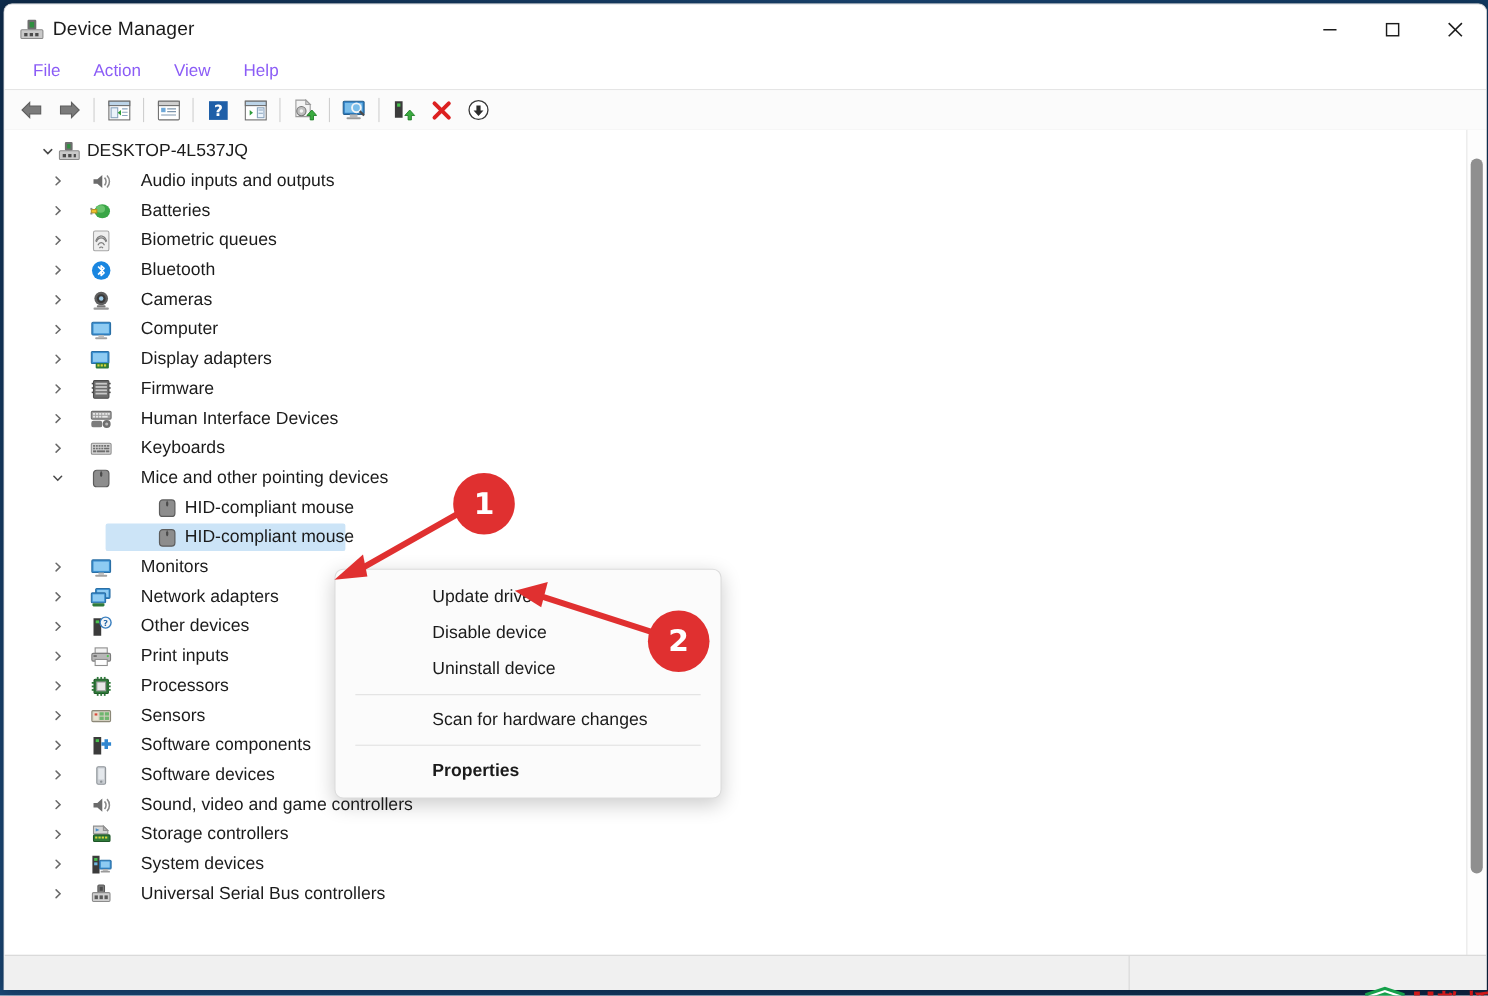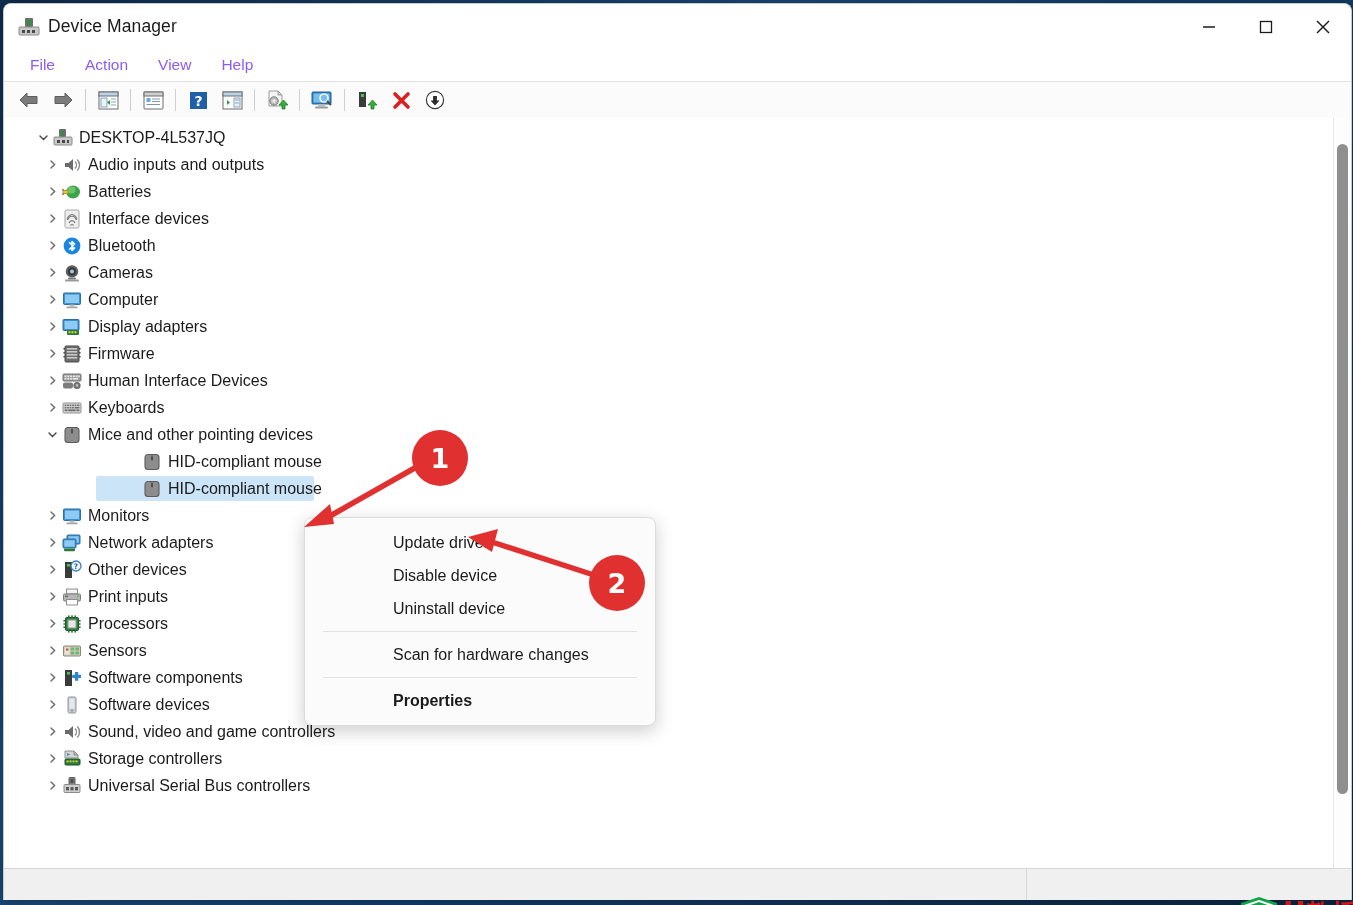--- a/index.html
+++ b/index.html
@@ -63,21 +63,21 @@
     position:absolute;left:0;top:1px;height:25px;border-radius:2px;
     background:#cce4f7;
   }
   .chev{
     width:16px;height:16px;flex:0 0 16px;display:flex;align-items:center;justify-content:center;
     color:#4a4a4a;font-size:12px;position:relative;z-index:2;
   }
   .ico{width:20px;height:20px;flex:0 0 20px;margin:0 6px 0 2px;position:relative;z-index:2;}
   .lbl{font-size:16px;color:#1b1b1b;position:relative;z-index:2;}
   .d0{padding-left:31px;}
-  .d1{padding-left:40px;}
+  .d1{padding-left:40px;gap:20px;}
   .d2{padding-left:120px;}
 
   
   .vscroll{
     position:absolute;right:0;top:114px;width:17px;height:752px;
     background:#fdfdfd;border-left:1px solid #e6e6e6;
   }
   .vthumb{position:absolute;left:3px;top:26px;width:11px;height:650px;background:#8f8f8f;border-radius:6px;}
 
   
@@ -318,21 +318,21 @@
             <span class="ico"><svg width="20" height="20" viewBox="0 0 20 20">
                 <rect x="3" y="1" width="14" height="18" rx="1.5" fill="#eeeeee" stroke="#a6a6a6"></rect>
                 <g stroke="#7b7b7b" fill="none" stroke-width="1.1">
                   <path d="M7 14 a3.5 5 0 0 1 6 0"></path>
                   <path d="M5.6 11 a4.9 6.6 0 0 1 8.8 0"></path>
                   <path d="M8.4 16.5 a2.2 3 0 0 1 3.2 0"></path>
                   <path d="M10 5.5 a6.2 7.5 0 0 1 5 5"></path>
                   <path d="M10 5.5 a6.2 7.5 0 0 0 -5 5"></path>
                 </g>
               </svg></span>
-            <span class="lbl">Interface devices</span>
+            <span class="lbl">Biometric queues</span>
           </div>
           <div class="row d1">
             <span class="chev">
               <svg width="11" height="11" viewBox="0 0 11 11">
                 <path d="M4 2 L7.6 5.5 L4 9" stroke="#6a6a6a" stroke-width="1.4" fill="none" stroke-linecap="round"></path>
               </svg>
             </span>
             <span class="ico"><svg width="20" height="20" viewBox="0 0 20 20">
                 <circle cx="10" cy="10" r="8.4" fill="#1a86e0"></circle>
                 <path d="M7.2 6.3 L12.6 12 L10 14.4 V5.6 L12.6 8 L7.2 13.7" stroke="#fff" stroke-width="1.5" fill="none" stroke-linejoin="round"></path>
@@ -654,20 +654,37 @@
               </svg></span>
             <span class="lbl">Storage controllers</span>
           </div>
           <div class="row d1">
             <span class="chev">
               <svg width="11" height="11" viewBox="0 0 11 11">
                 <path d="M4 2 L7.6 5.5 L4 9" stroke="#6a6a6a" stroke-width="1.4" fill="none" stroke-linecap="round"></path>
               </svg>
             </span>
             <span class="ico"><svg width="20" height="20" viewBox="0 0 20 20">
+                <path d="M2 2 h6.5 v16 h-6.5 z" fill="#3b3b3b"></path>
+                <rect x="3.6" y="4" width="3" height="2.6" fill="#49c24e"></rect>
+                <rect x="3.6" y="8" width="3" height="2.6" fill="#6fb6e0"></rect>
+                <rect x="8.5" y="6" width="10.5" height="8" rx="1" fill="#3a8fd0" stroke="#2a6fa5"></rect>
+                <rect x="9.7" y="7.2" width="8" height="5.5" fill="#8ecbf2"></rect>
+                <rect x="11.5" y="14" width="4.5" height="1.6" fill="#b0b0b0"></rect>
+                <rect x="9.5" y="15.6" width="8.5" height="1.6" rx=".8" fill="#9a9a9a"></rect>
+              </svg></span>
+            <span class="lbl">System devices</span>
+          </div>
+          <div class="row d1">
+            <span class="chev">
+              <svg width="11" height="11" viewBox="0 0 11 11">
+                <path d="M4 2 L7.6 5.5 L4 9" stroke="#6a6a6a" stroke-width="1.4" fill="none" stroke-linecap="round"></path>
+              </svg>
+            </span>
+            <span class="ico"><svg width="20" height="20" viewBox="0 0 20 20">
                 <rect x="7" y="1.5" width="6" height="7" rx="1" fill="#7d7d7d" stroke="#5a5a5a"></rect>
                 <rect x="8.6" y="3.2" width="2.8" height="3.6" fill="#4a4a4a"></rect>
                 <rect x="2" y="8.5" width="16" height="8" rx="1" fill="#cfcfcf" stroke="#8c8c8c"></rect>
                 <rect x="4" y="11" width="3" height="3.4" fill="#5a5a5a"></rect>
                 <rect x="8.5" y="11" width="3" height="3.4" fill="#5a5a5a"></rect>
                 <rect x="13" y="11" width="3" height="3.4" fill="#5a5a5a"></rect>
               </svg></span>
             <span class="lbl">Universal Serial Bus controllers</span>
           </div>
         </div>

